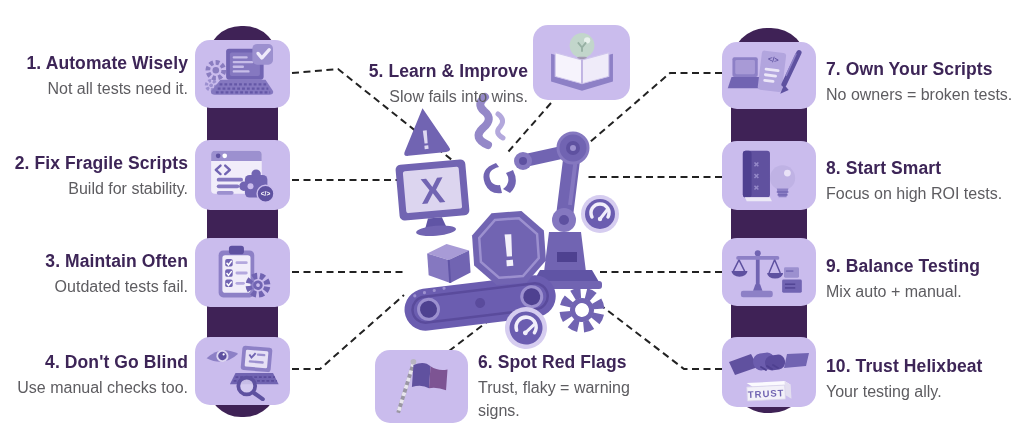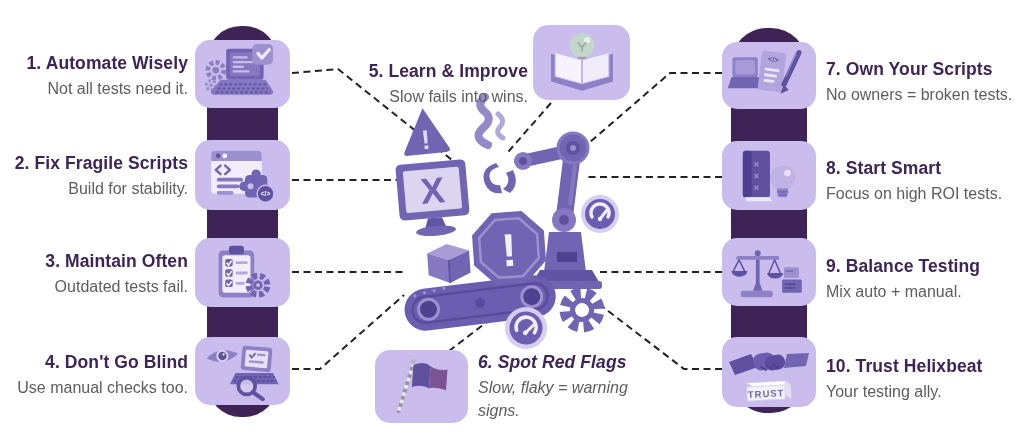--- a/index.html
+++ b/index.html
@@ -22,21 +22,21 @@
   .t8{left:722px;top:141px;width:94px;height:69px;}
   .t9{left:722px;top:238px;width:94px;height:68px;}
   .t10{left:722px;top:337px;width:94px;height:70px;}
   .item{position:absolute;}
   .item .title{margin:0;font-size:17.5px;line-height:24px;font-weight:bold;
                color:#3d2557;letter-spacing:.1px;}
   .item .sub{margin:2px 0 0 0;font-size:16px;line-height:23px;color:#5d5c60;}
   .item-left{right:836px;width:220px;text-align:right;}
   .i1{top:51px;} .i2{top:151px;} .i3{top:249px;} .i4{top:350px;}
   .item-c5{right:496px;top:47px;width:230px;text-align:right;margin-top:12px;}
-  .item-c6{left:478px;top:350px;width:174px;text-align:left;font-style:italic;}
+  .item-c6{left:478px;top:350px;width:174px;text-align:left;}
   .item-right{left:826px;width:200px;text-align:left;}
   .i7{top:57px;} .i8{top:156px;} .i9{top:254px;} .i10{top:354px;}
 </style>
 </head>
 <body>
 
 <div id="stage">
 
   <svg class="scene" width="1024" height="448" viewBox="0 0 1024 448">
 
@@ -370,21 +370,21 @@
   <div class="item item-left i4">
     <p class="title">4. Don't Go Blind</p>
     <p class="sub">Use manual checks too.</p>
   </div>
   <div class="item item-c5">
     <p class="title">5. Learn &amp; Improve</p>
     <p class="sub">Slow fails into wins.</p>
   </div>
   <div class="item item-c6">
     <p class="title">6. Spot Red Flags</p>
-    <p class="sub">Slow, flaky = warning signs.</p>
+    <p class="sub">Trust, flaky = warning signs.</p>
   </div>
   <div class="item item-right i7">
     <p class="title">7. Own Your Scripts</p>
     <p class="sub">No owners = broken tests.</p>
   </div>
   <div class="item item-right i8">
     <p class="title">8. Start Smart</p>
     <p class="sub">Focus on high ROI tests.</p>
   </div>
   <div class="item item-right i9">

